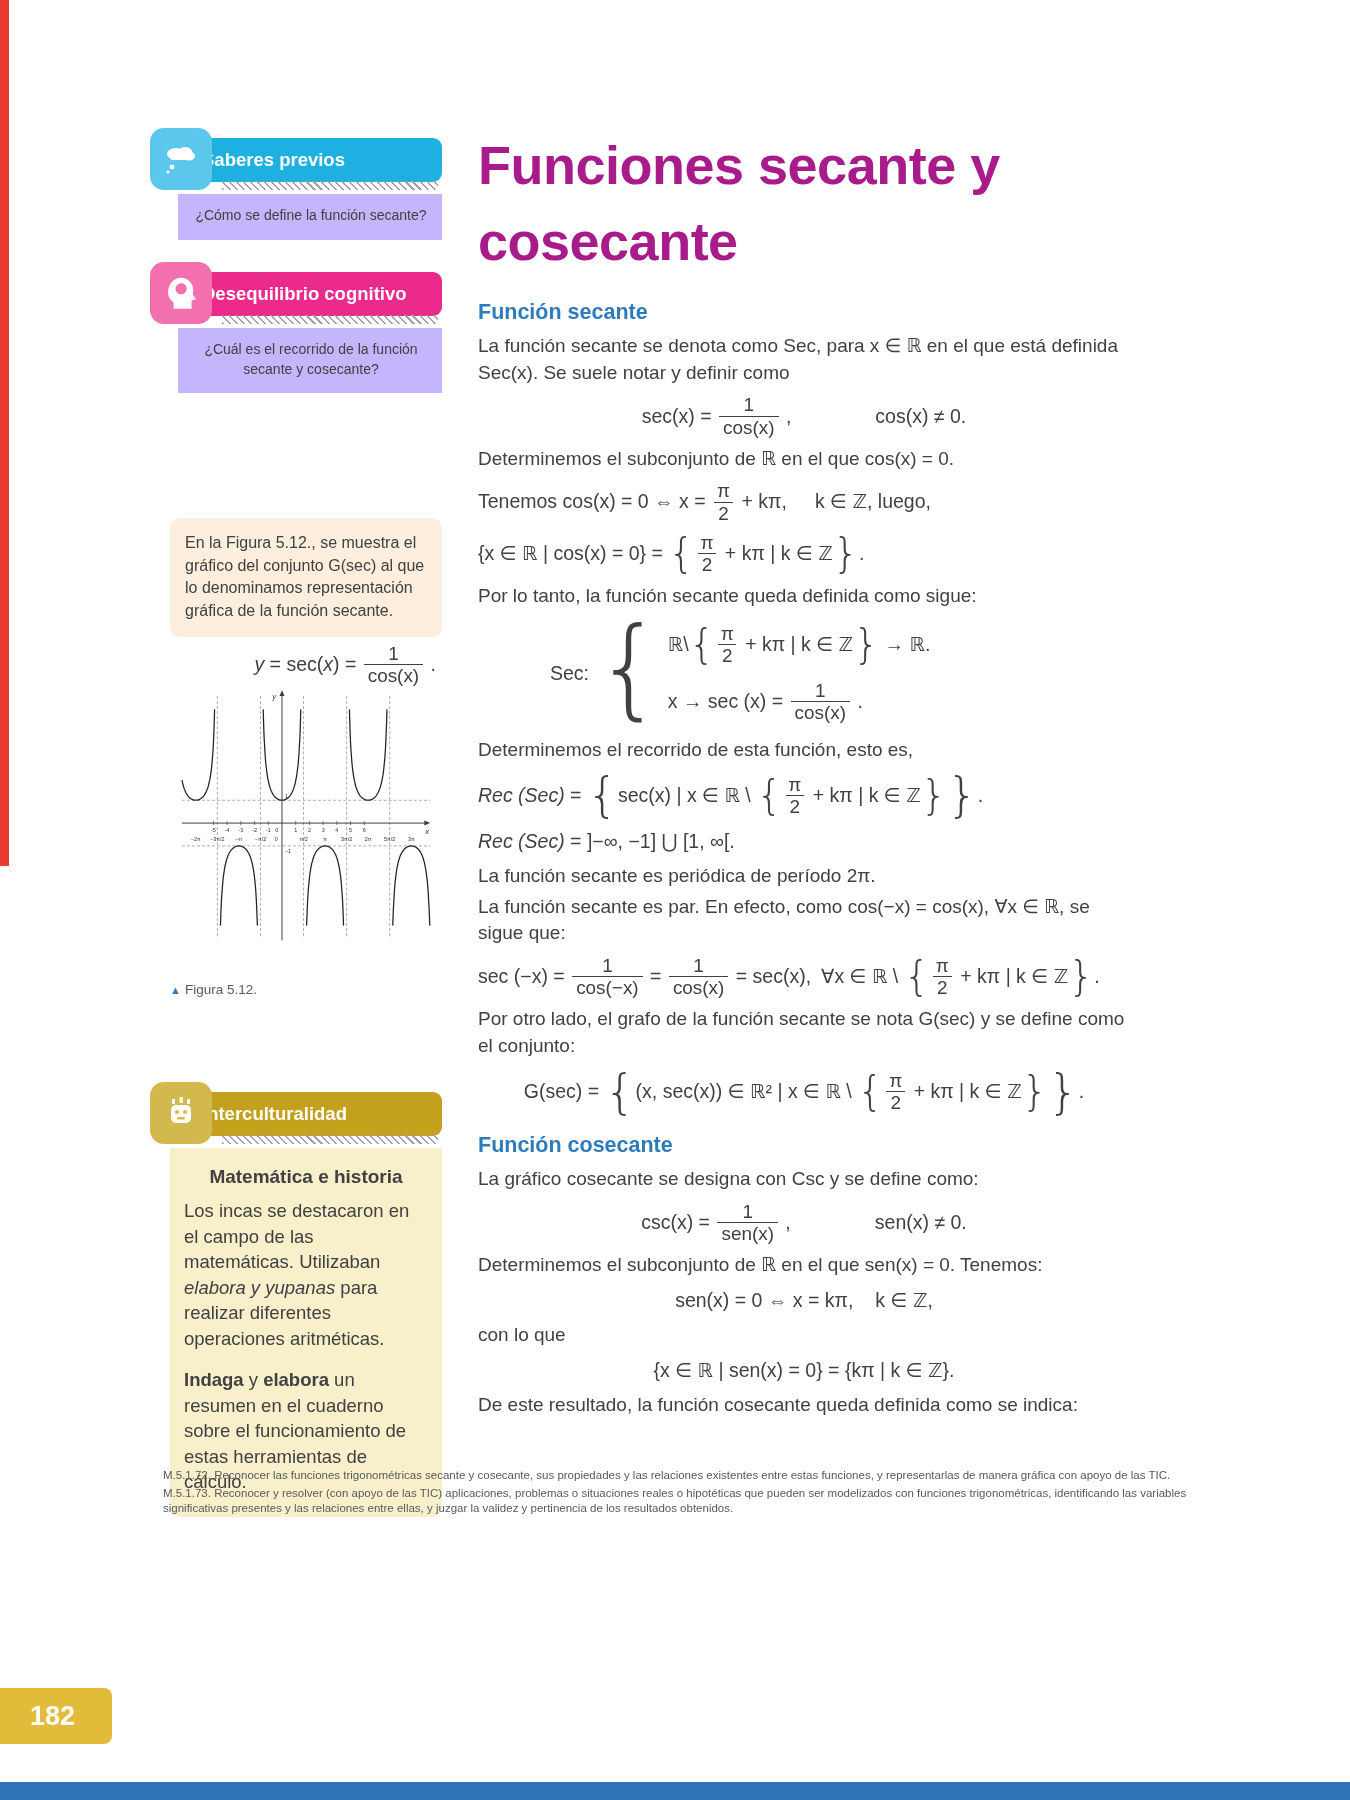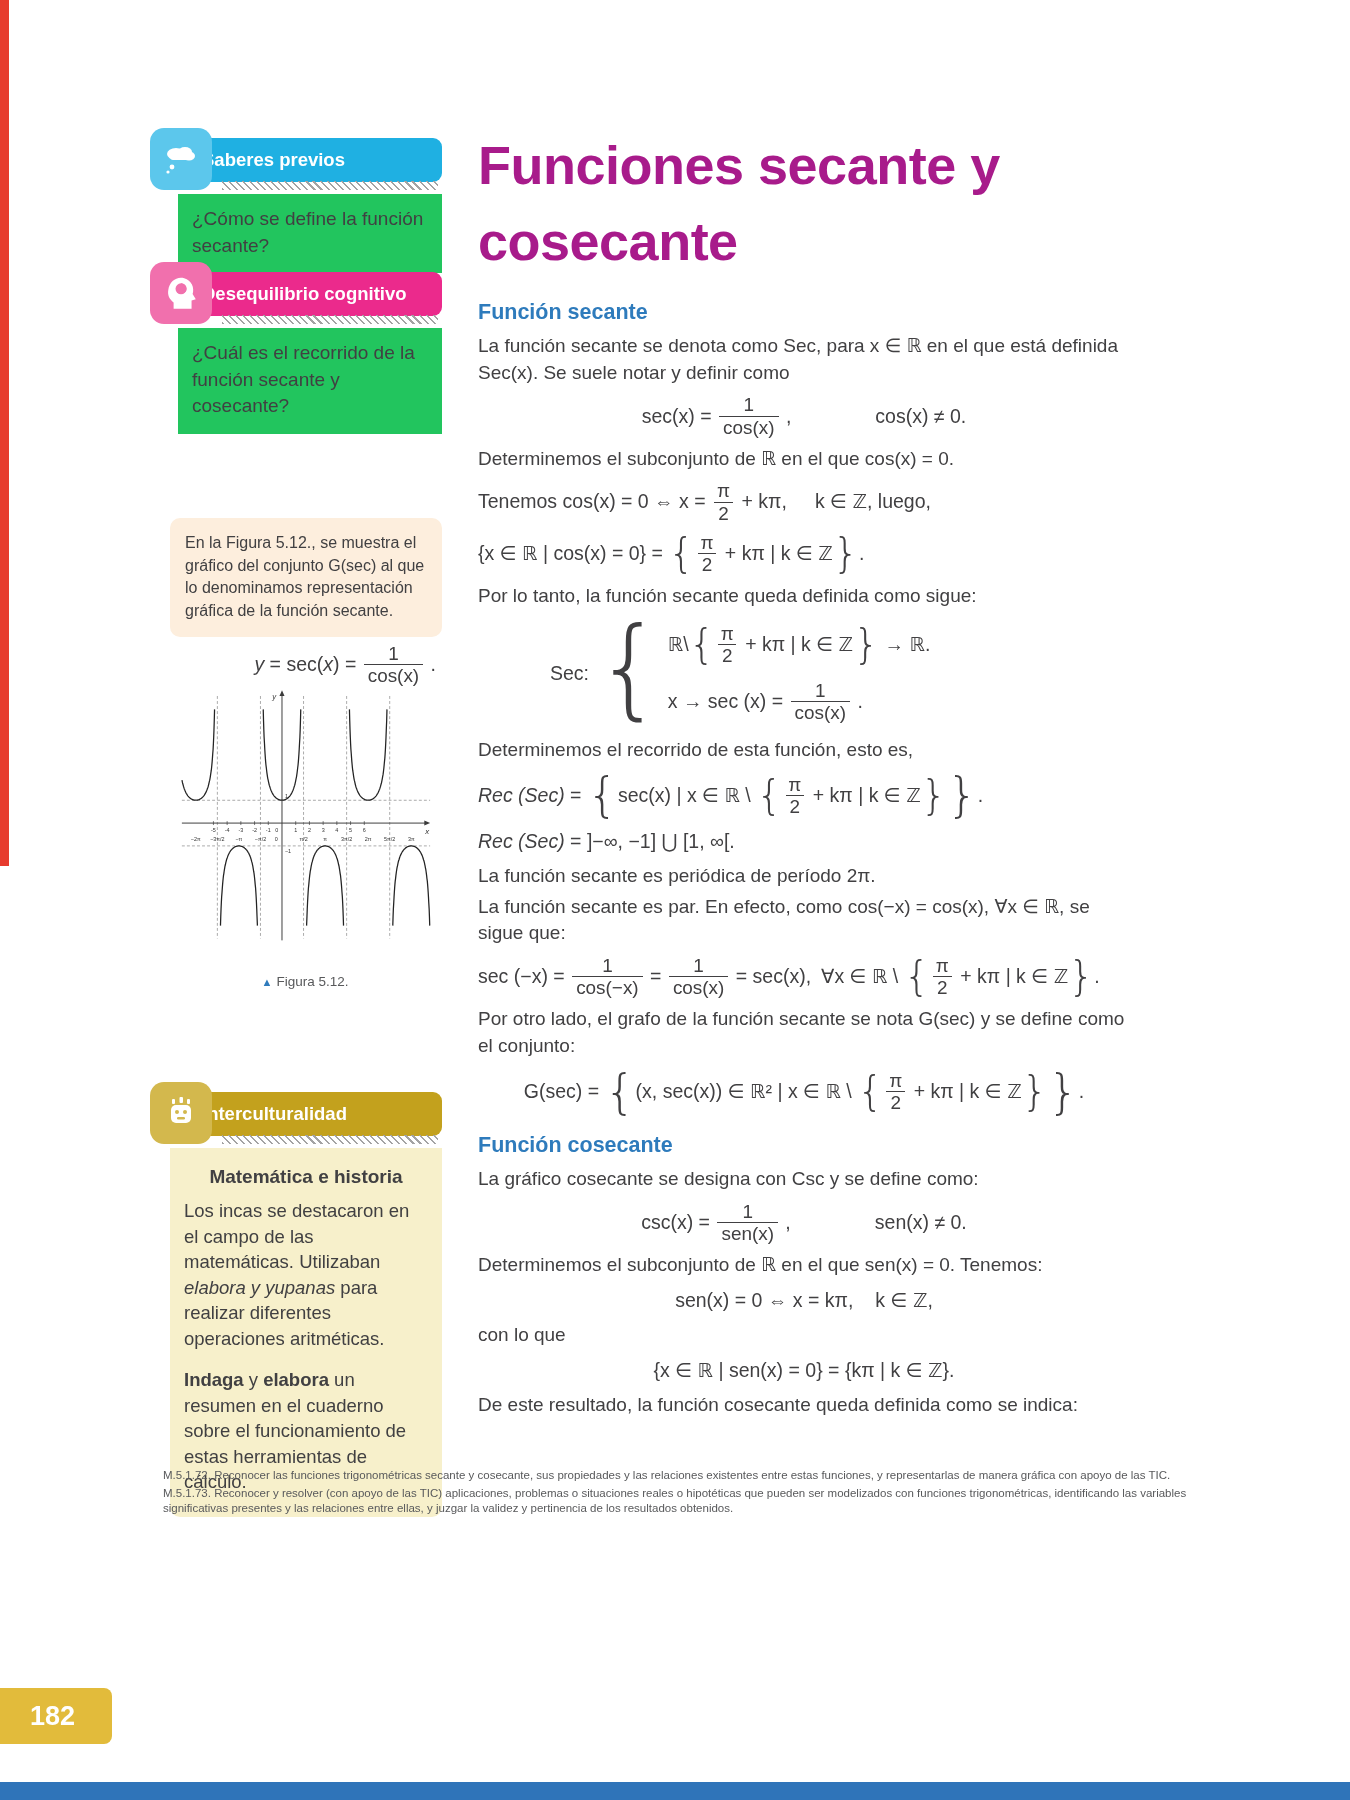--- a/index.html
+++ b/index.html
@@ -15,31 +15,31 @@
   .footer p{margin-bottom:2px}
 
   
   .block{position:absolute;width:292px}
   .bheader{position:relative;height:44px;border-radius:9px;display:flex;align-items:center}
   .bicon{position:absolute;left:0;top:-10px;width:62px;height:62px;border-radius:14px;
          display:flex;align-items:center;justify-content:center;z-index:2}
   .btitle{margin-left:52px;color:#fff;font-weight:bold;font-size:18.5px}
   .hatch{position:absolute;right:4px;bottom:-8px;width:216px;height:9px;
          background:repeating-linear-gradient(45deg,#a3a3a3 0 1.5px,transparent 1.5px 5px)}
-  .bbody{background:#22c55e;margin-left:28px;margin-top:12px;padding:12px 12px 14px 14px;
-         font-size:19px;line-height:1.4;text-align:left}
+  .bbody{background:#c4b5fd;margin-left:28px;margin-top:12px;padding:12px 12px 14px 14px;
+         font-size:14px;line-height:1.4;text-align:center}
   .cyan-bar{background:#1fb0e2}.cyan-ic{background:#5cc7ec}
   .pink-bar{background:#eb2a8c}.pink-ic{background:#f170ad}
   .gold-bar{background:#c3a11d}.gold-ic{background:#d3b84d}
 
   .figblock{position:absolute;left:170px;top:518px;width:272px}
   .fignote{background:#fdeedd;border-radius:10px;padding:14px 15px;font-size:16px;line-height:1.42}
   .figgraph{margin-top:6px;background:#fff;text-align:center}
   .figlab{font-size:11.5px;justify-content:flex-end !important;margin:2px 6px 0 0 !important}
-  .figcap{margin-top:8px;text-align:center;font-size:13.5px;color:#58595b;padding-right:2px}
+  .figcap{margin-top:16px;text-align:left;font-size:13.5px;color:#58595b;padding-right:2px}
   .figcap .tri{color:#2e7bbc;font-size:11px;margin-right:4px}
 
   .icbody{background:#f7f0cb;margin-left:20px;margin-top:12px;padding:16px 14px;font-size:18.5px;
           line-height:1.38;border-radius:0 0 10px 10px;text-align:left}
   .ic-sub{font-weight:bold;text-align:center;font-size:19px;margin-bottom:8px}
   .ic-p{margin:0 0 6px}
   .ic-p2{margin-top:16px}
 
   
   .main{position:absolute;left:478px;top:128px;width:652px;font-size:19px;line-height:1.4}

